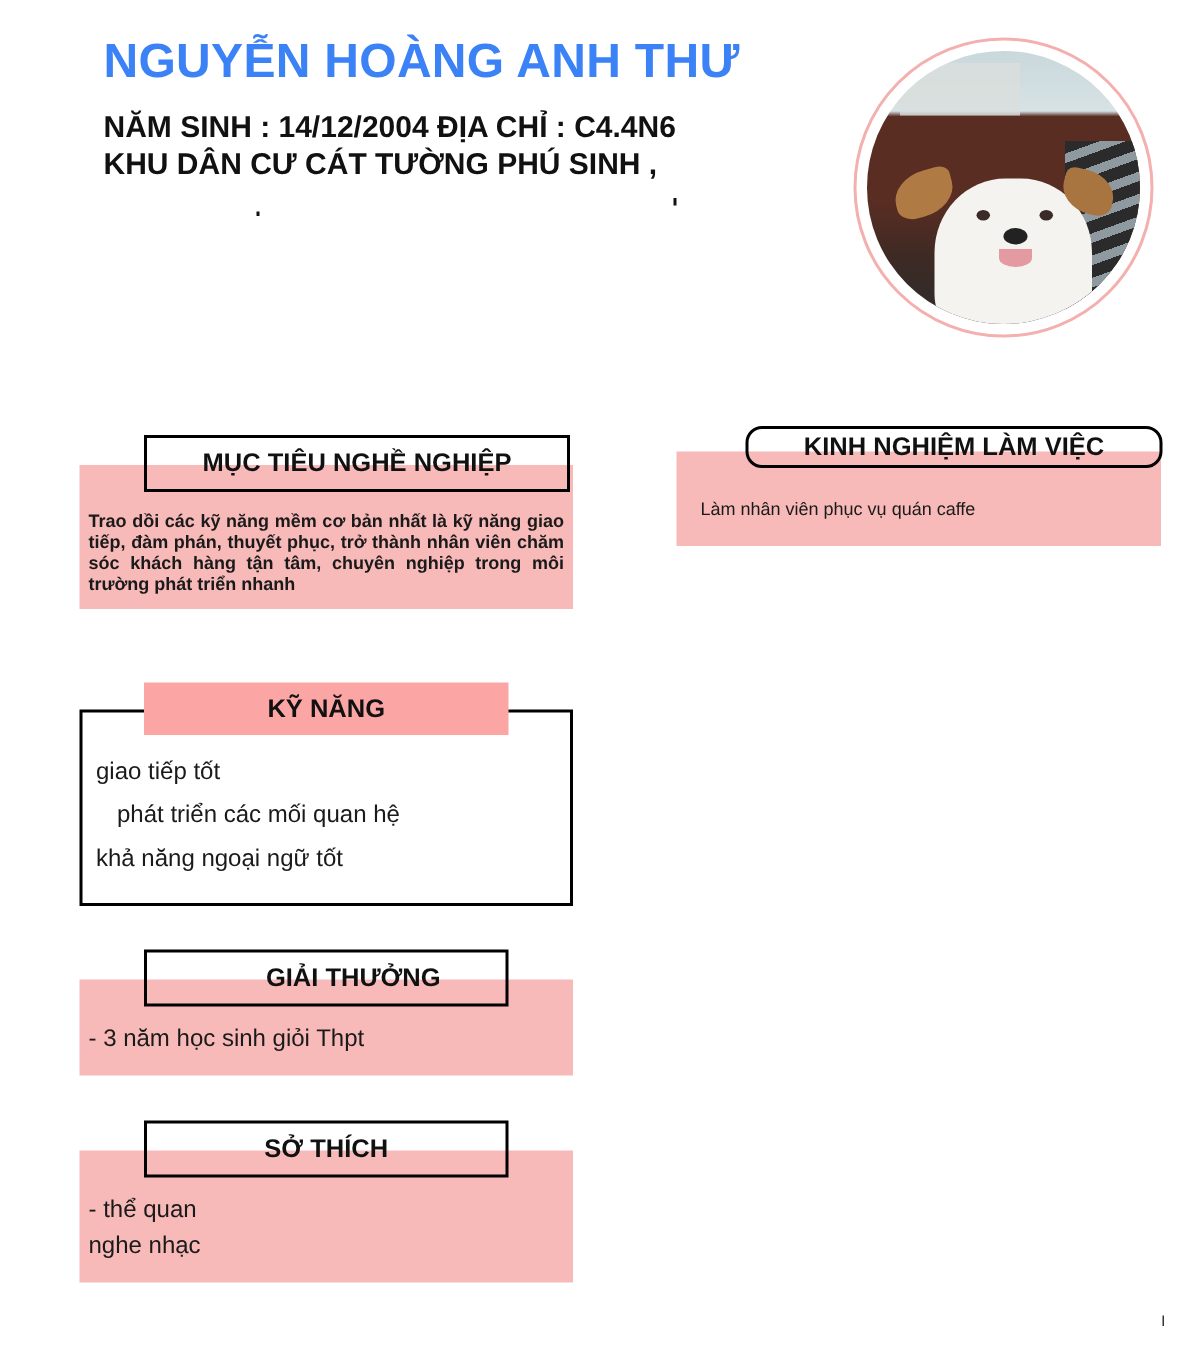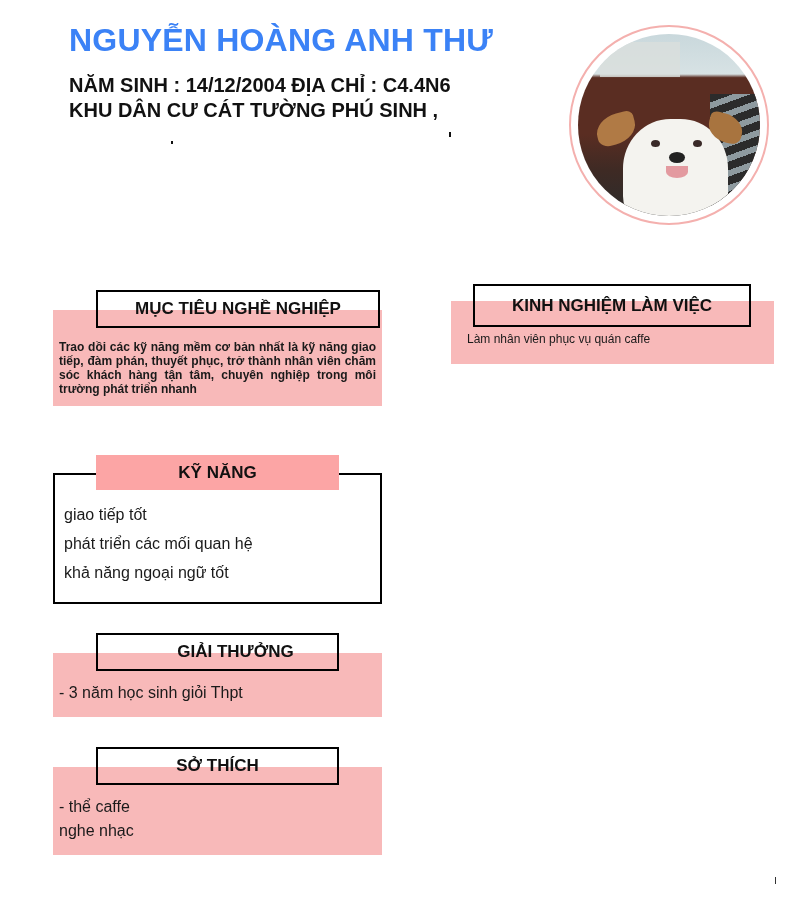--- a/index.html
+++ b/index.html
@@ -88,31 +88,31 @@
   <div class="eye-r"></div>
   <div class="nose"></div>
   <div class="tongue"></div>
 </div>
 
 <div class="panel" style="left:53px;top:310px;width:329px;height:96px;"></div>
 <div class="heading-box" style="left:96px;top:290px;width:284px;height:38px;">MỤC TIÊU NGHỀ NGHIỆP</div>
 <div class="body-text objective-text">Trao dồi các kỹ năng mềm cơ bản nhất là kỹ năng giao tiếp, đàm phán, thuyết phục, trở thành nhân viên chăm sóc khách hàng tận tâm, chuyên nghiệp trong môi trường phát triển nhanh</div>
 
 <div class="panel" style="left:451px;top:301px;width:323px;height:63px;"></div>
-<div class="heading-box" style="left:473px;top:284px;width:278px;height:43px;">KINH NGHIỆM LÀM VIỆC</div>
+<div class="heading-box" style="left:497px;top:284px;width:278px;height:28px;border-radius:11px;">KINH NGHIỆM LÀM VIỆC</div>
 <div class="body-text exp-text">Làm nhân viên phục vụ quán caffe</div>
 
 <div class="skills-frame"></div>
 <div class="skills-title-bg">KỸ NĂNG</div>
 <div class="skill-item" style="top:506px;">giao tiếp tốt</div>
-<div class="skill-item" style="top:535px;">phát triển các mối quan hệ</div>
+<div class="skill-item" style="top:535px;margin-left:14px;">phát triển các mối quan hệ</div>
 <div class="skill-item" style="top:564px;">khả năng ngoại ngữ tốt</div>
 
 <div class="panel" style="left:53px;top:653px;width:329px;height:64px;"></div>
 <div class="heading-box" style="left:96px;top:633px;width:243px;height:38px;padding-left:36px;">GIẢI THƯỞNG</div>
 <div class="body-text award-text">- 3 năm học sinh giỏi Thpt</div>
 
 <div class="panel" style="left:53px;top:767px;width:329px;height:88px;"></div>
 <div class="heading-box" style="left:96px;top:747px;width:243px;height:38px;">SỞ THÍCH</div>
-<div class="body-text hobby-text" style="top:798px;">- thể caffe</div>
+<div class="body-text hobby-text" style="top:798px;">- thể quan</div>
 <div class="body-text hobby-text" style="top:822px;">nghe nhạc</div>
 
 <div class="corner-mark"></div>
 
 </body></html>

